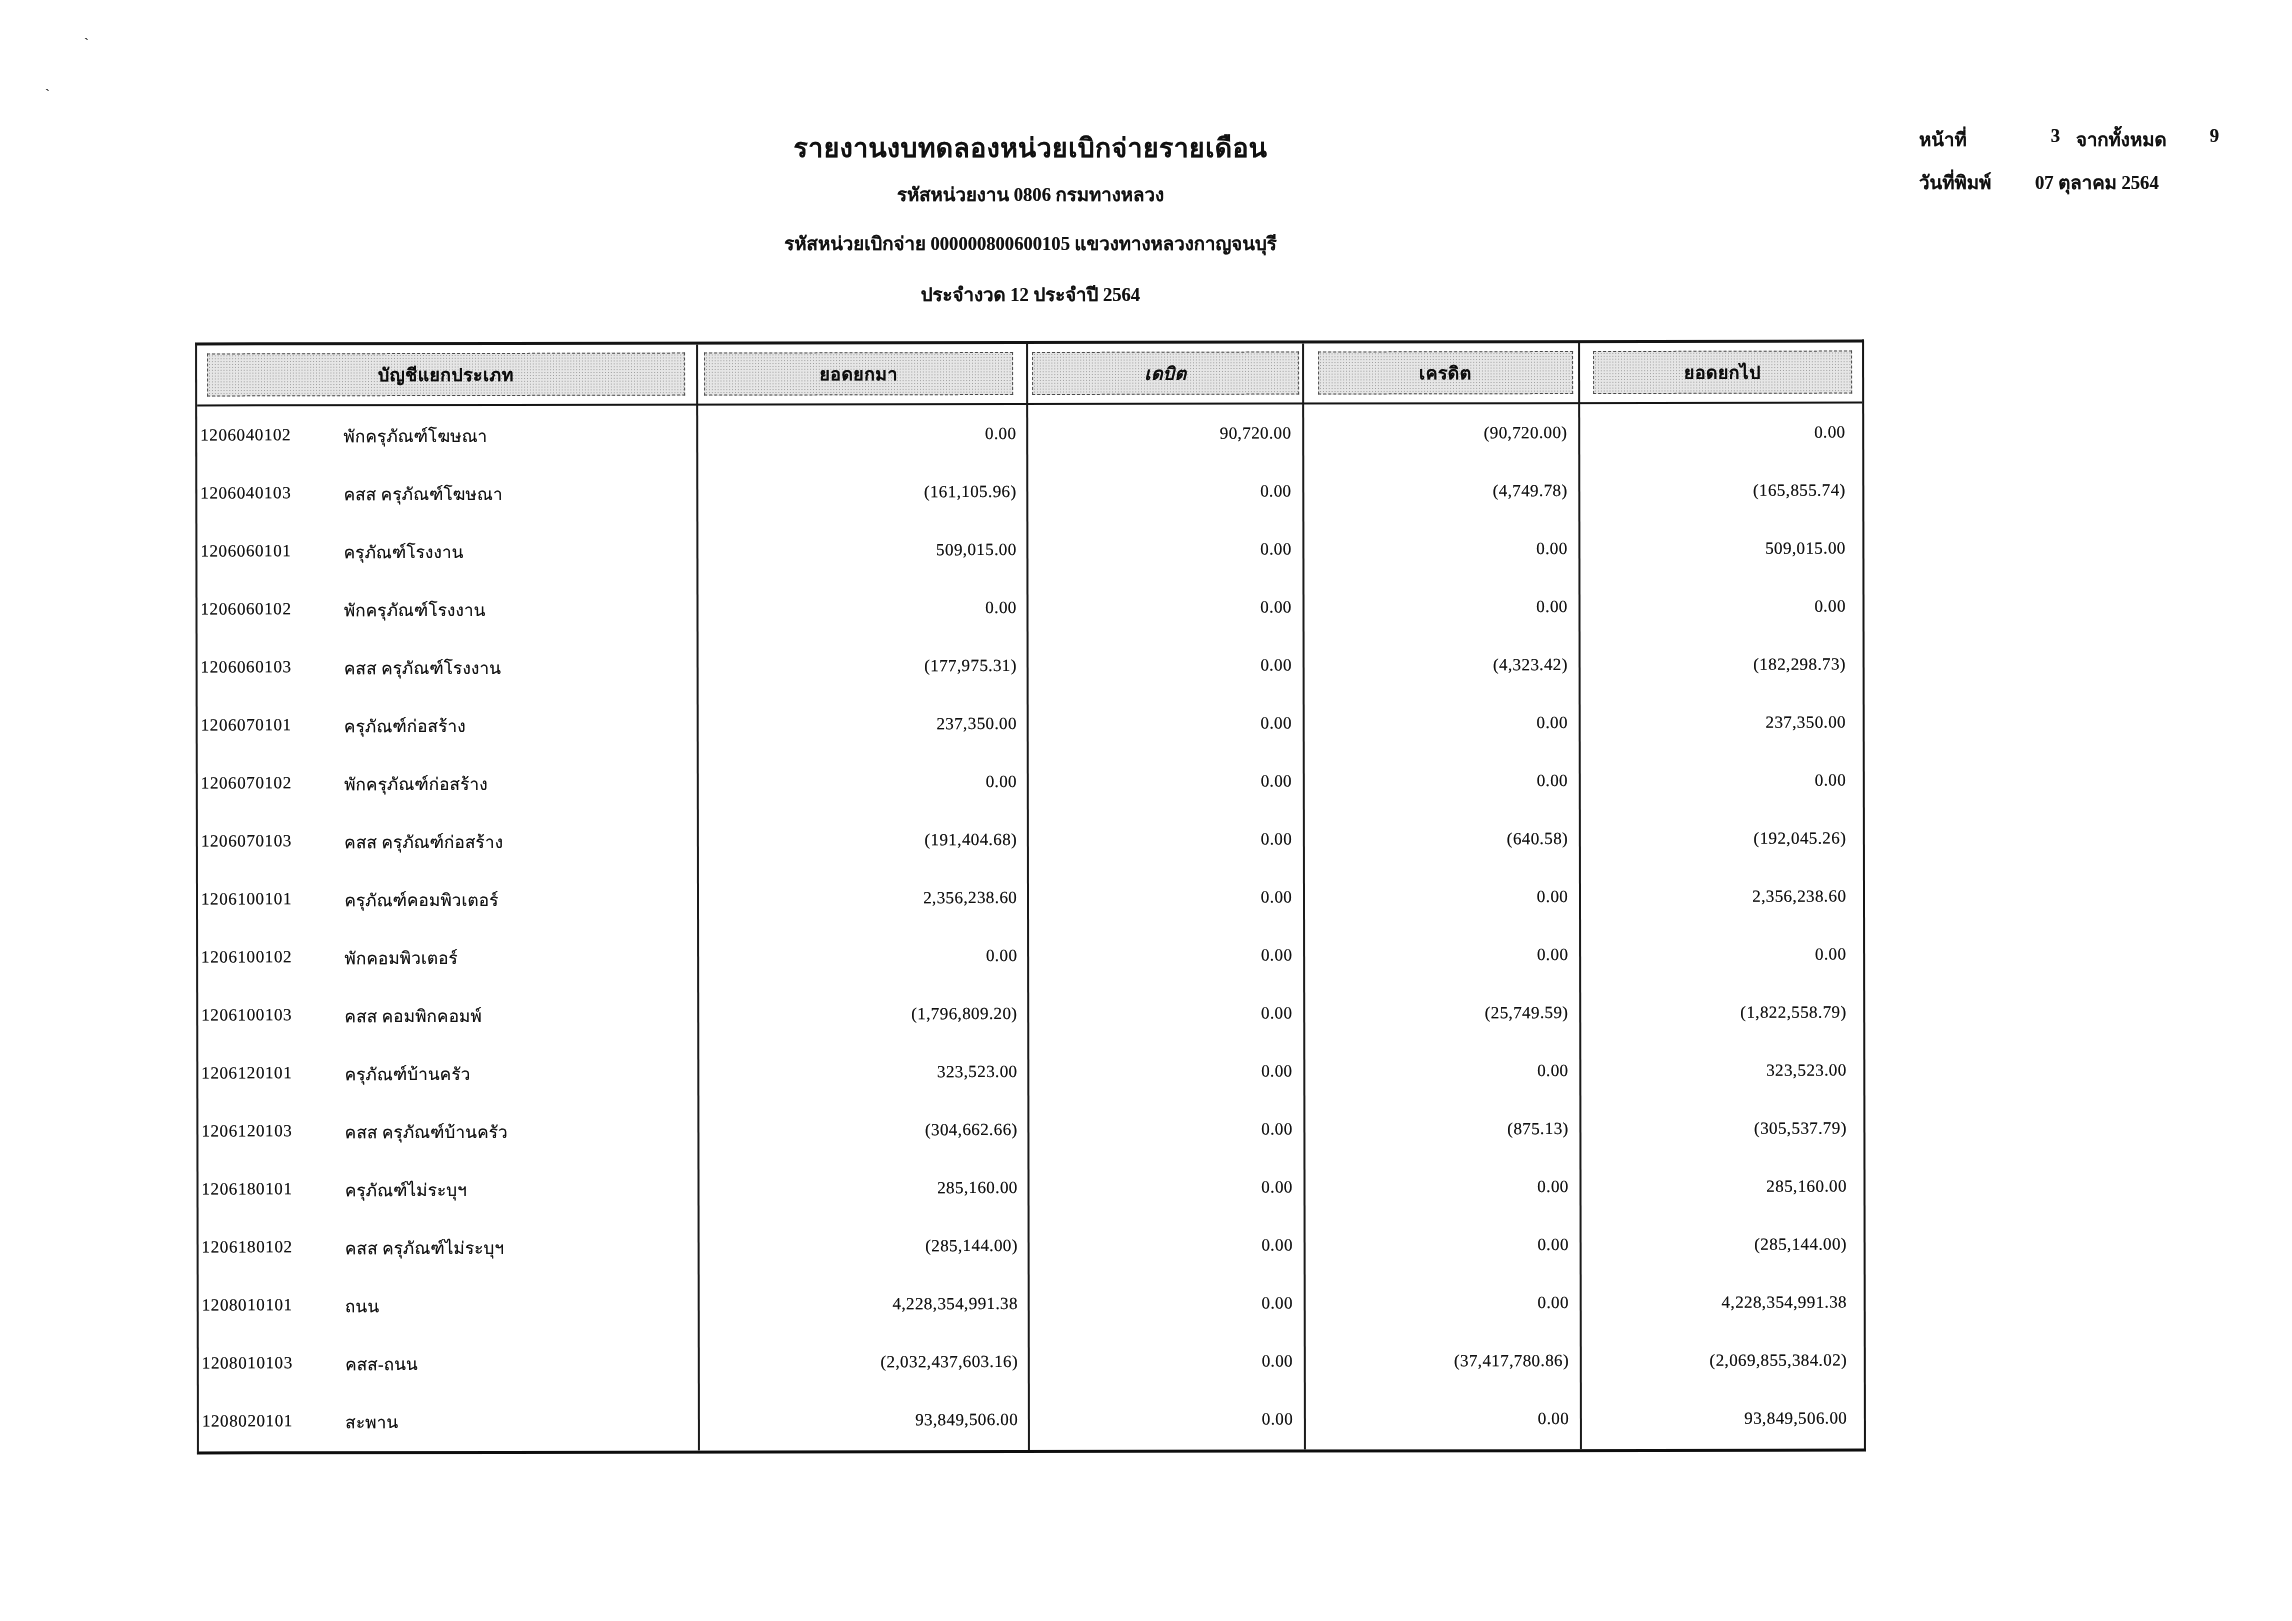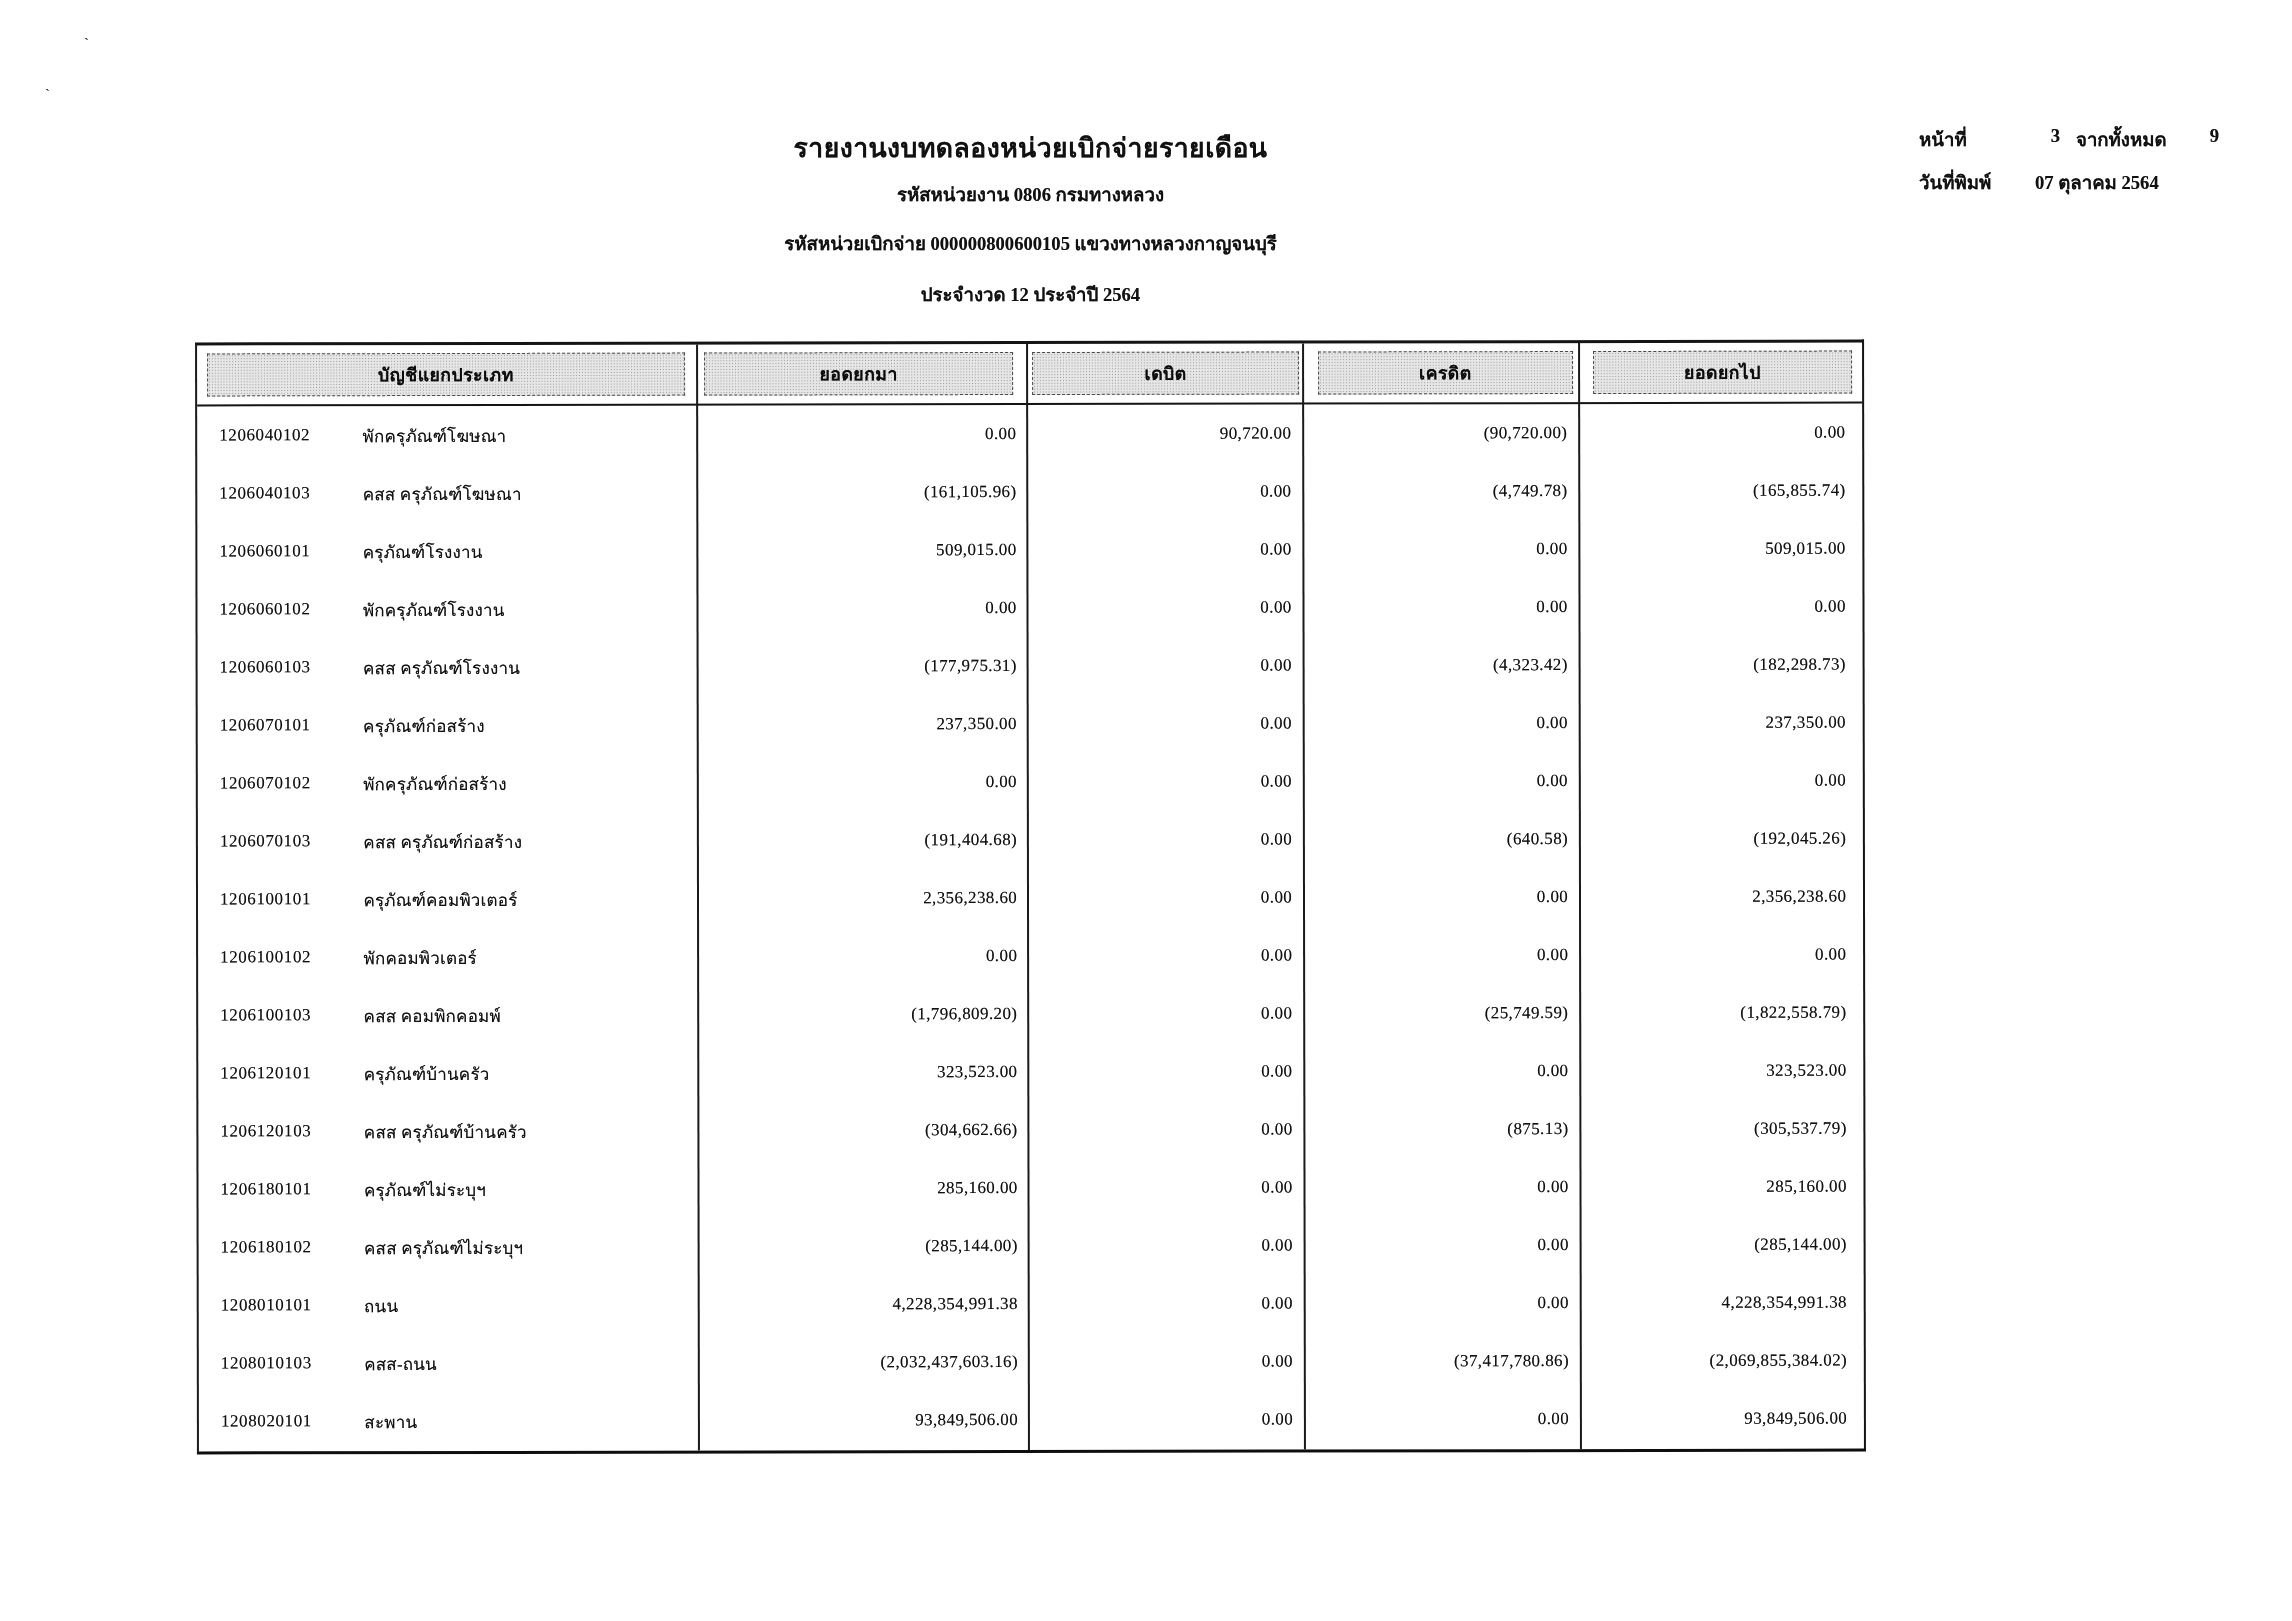--- a/index.html
+++ b/index.html
@@ -33,36 +33,36 @@
     border-top:3.9px solid #141414;
     border-bottom:3.9px solid #0e0e0e;
     border-left:2px solid #1c1c1c;
     border-right:2.9px solid #141414;
     box-sizing:border-box;
     transform:rotate(-0.1deg);
     background:#fff;
   }
   .thead{height:59px;border-bottom:2.9px solid #141414;display:flex;box-sizing:content-box;}
   .th{display:flex;align-items:center;justify-content:center;box-sizing:border-box;padding:0 9.8px;}
-  .c0{width:501px;align-items:center;}.c1{width:330px;}.c2{width:288px;}.c3{width:276px;padding-left:9px;}.c4{width:281px;}
+  .c0{width:501px;align-items:center;}.c1{width:330px;}.c2{width:288px;font-style:italic;}.c3{width:276px;padding-left:9px;}.c4{width:281px;}
   .th-chip{
     width:100%;height:41px;
     display:flex;align-items:center;justify-content:center;
     font-size:17.6px;font-weight:700;letter-spacing:0.5px;
     background-color:#e6e6e6;
     background-image:radial-gradient(#9a9a9a 0.8px,rgba(0,0,0,0) 0.9px);
     background-size:2.9px 2.9px;
     border:1px dashed #4a4a4a;
     color:#0c0c0c;
   }
   .tbody{display:flex;flex-direction:column;height:1044px;}
   .tr{flex:1;display:flex;align-items:center;font-size:17px;}
   .td{box-sizing:border-box;}
   .td-acct{width:501px;display:flex;align-items:center;}
-  .acct-code{padding-left:22px;width:116px;letter-spacing:0.6px;font-family:Liberation Serif, serif;}
+  .acct-code{padding-left:3px;width:116px;letter-spacing:0.6px;font-family:Liberation Serif, serif;}
   .acct-name{padding-left:27.4px;letter-spacing:0.2px;}
   .td-num{text-align:right;padding-right:11.8px;letter-spacing:0.4px;}
   .n1{width:330px;}.n2{width:275px;}.n3{width:276px;}.n4{width:281px;padding-right:14.7px;}
   .vline{position:absolute;top:0;bottom:0;width:2px;background:#1a1a1a;}
   .v0{left:499px;}.v1{left:829px;}.v2{left:1105px;}.v3{left:1381px;}
 </style>
 </head>
 <body>
 
 <div class="page">

